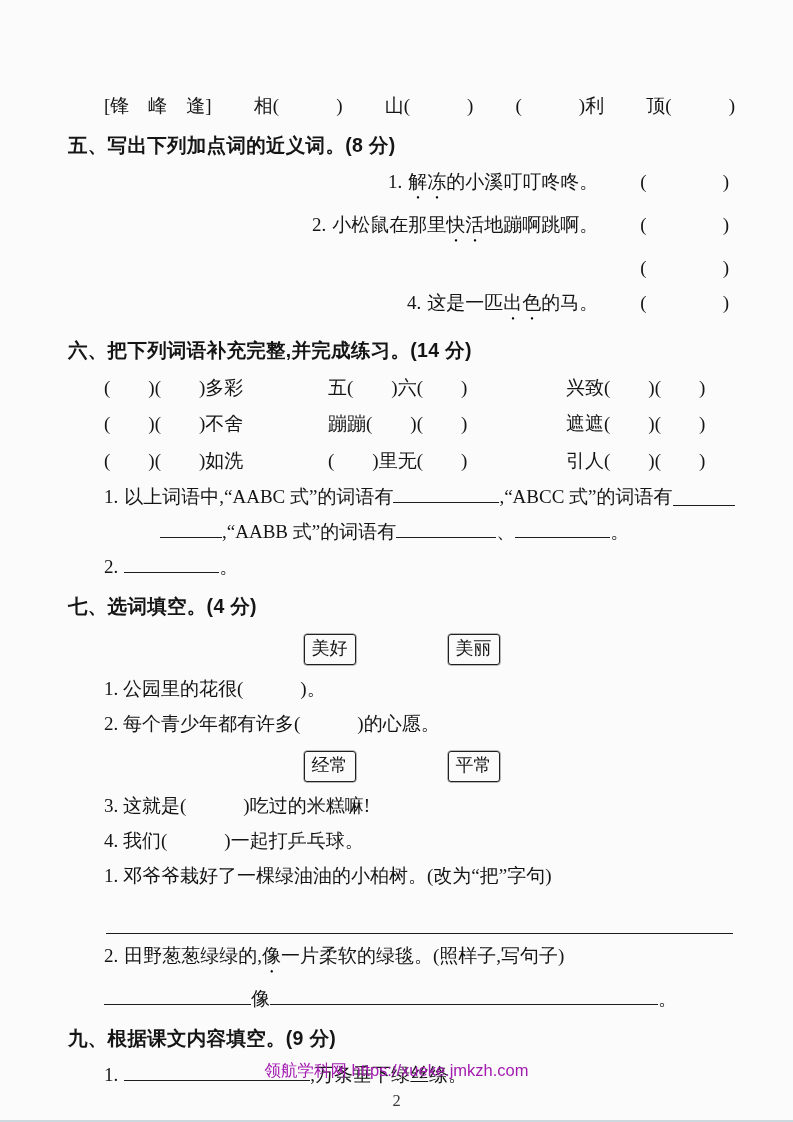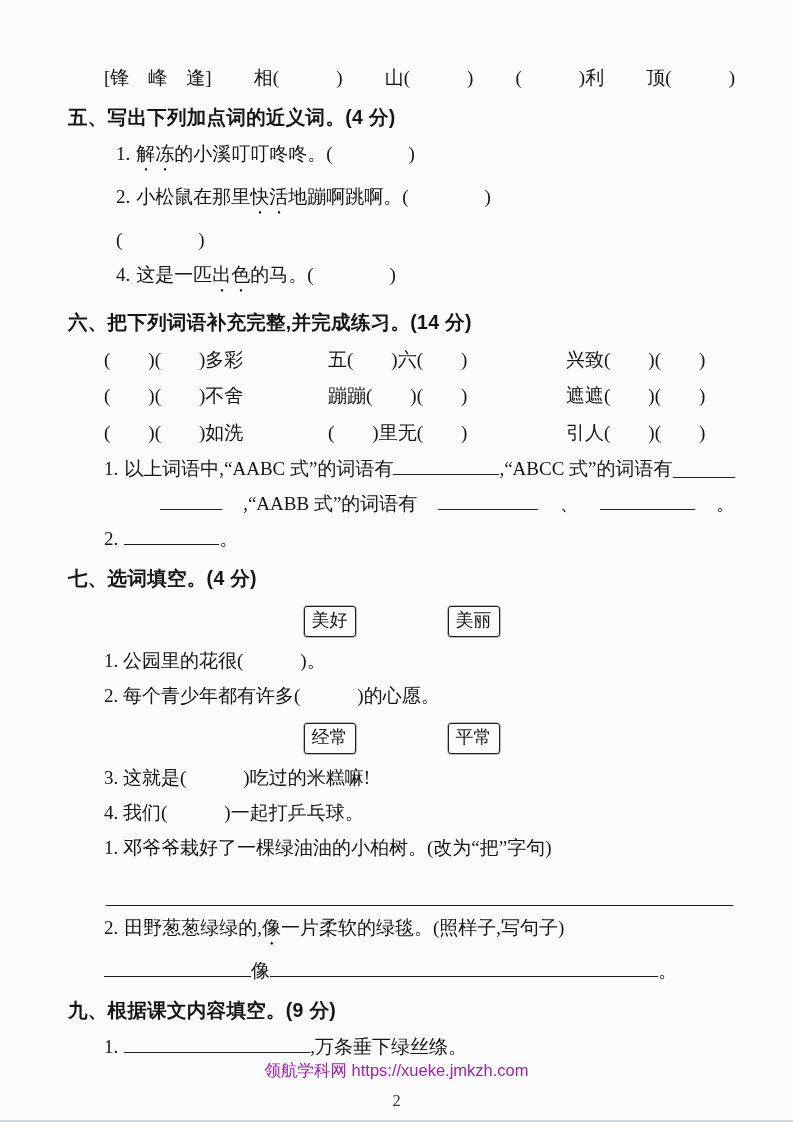--- a/index.html
+++ b/index.html
@@ -7,35 +7,35 @@
     width:793px;height:1122px;
     background:#fbfbfc;
     overflow:hidden;
     position:relative;
     font-family:"Liberation Serif","DejaVu Serif",serif;
     color:#151515;
   }
   .sheet{
     position:absolute;inset:0;
     box-sizing:border-box;
-    padding:64px 58px 0 68px;
+    padding:92px 58px 0 68px;
     font-size:19px;
     line-height:27px;
     border-radius:20px;
   }
   .heading{
     font-family:"Liberation Sans","DejaVu Sans",sans-serif;
     font-weight:700;
     font-size:19.5px;
     letter-spacing:.3px;
     margin:13px 0 9px 0;
   }
   .indent{margin-left:36px;}
   .line{margin:8px 0;}
-  .row-split{display:flex;justify-content:flex-start;align-items:baseline;margin:8px 12px;}
+  .row-split{display:flex;justify-content:flex-end;align-items:baseline;margin:8px 6px;gap:42px;}
   .num{margin-right:6px;}
   .em-dot{
     text-emphasis:filled dot #000;
     -webkit-text-emphasis:filled dot #000;
     text-emphasis-position:under left;
     -webkit-text-emphasis-position:under;
   }
   .topline{display:flex;justify-content:space-between;align-items:baseline;margin-left:36px;}
   .grid-row{display:flex;margin:9.5px 0;}
   .g1{width:224px;}
@@ -43,21 +43,21 @@
   .g3{flex:1;margin-left:20px;}
   .blank{
     display:inline-block;
     border-bottom:1.5px solid #1c1c1c;
     height:19px;
     vertical-align:-4px;
   } .w60{width:62px;} .w95{width:95px;} .w100{width:100px;}
   .w105{width:106px;} .w145{width:147px;} .w185{width:186px;} .w385{width:388px;}
   .flexfill{flex:1 1 auto;border-bottom:1.5px solid #1c1c1c;height:19px;align-self:flex-end;margin-bottom:4px;}
   .flexline{display:flex;align-items:baseline;margin:8px 0;}
-  .indent2{margin-left:56px;justify-content:space-between;}
+  .indent2{margin-left:56px;}
   .wordbox-row{display:flex;justify-content:center;gap:92px;margin:14px 0 10px 0;}
   .wordbox{
     border:1.7px solid #202020;
     border-radius:3px;
     padding:0 7px 2px 7px;
     font-size:18px;
     box-shadow:0 0 0 .5px #777;
   }
   .fullblank{
     border-bottom:1.7px solid #1c1c1c;
@@ -85,21 +85,21 @@
 <div class="sheet">
 
   <div class="topline">
     <span>[锋　峰　逢]</span>
     <span>相(　　　)</span>
     <span>山(　　　)</span>
     <span>(　　　)利</span>
     <span>顶(　　　)</span>
   </div>
 
-  <div class="heading">五、写出下列加点词的近义词。(4 分)</div>
+  <div class="heading">五、写出下列加点词的近义词。(8 分)</div>
   <div class="indent">
     <div class="row-split">
       <span><span class="num">1.</span><span></span><span class="em-dot">解冻</span><span>的小溪叮叮咚咚。</span></span>
       <span>(　　　　)</span>
     </div>
     <div class="row-split">
       <span><span class="num">2.</span><span>小松鼠在那里</span><span class="em-dot">快活</span><span>地蹦啊跳啊。</span></span>
       <span>(　　　　)</span>
     </div>
     <div class="row-split">

